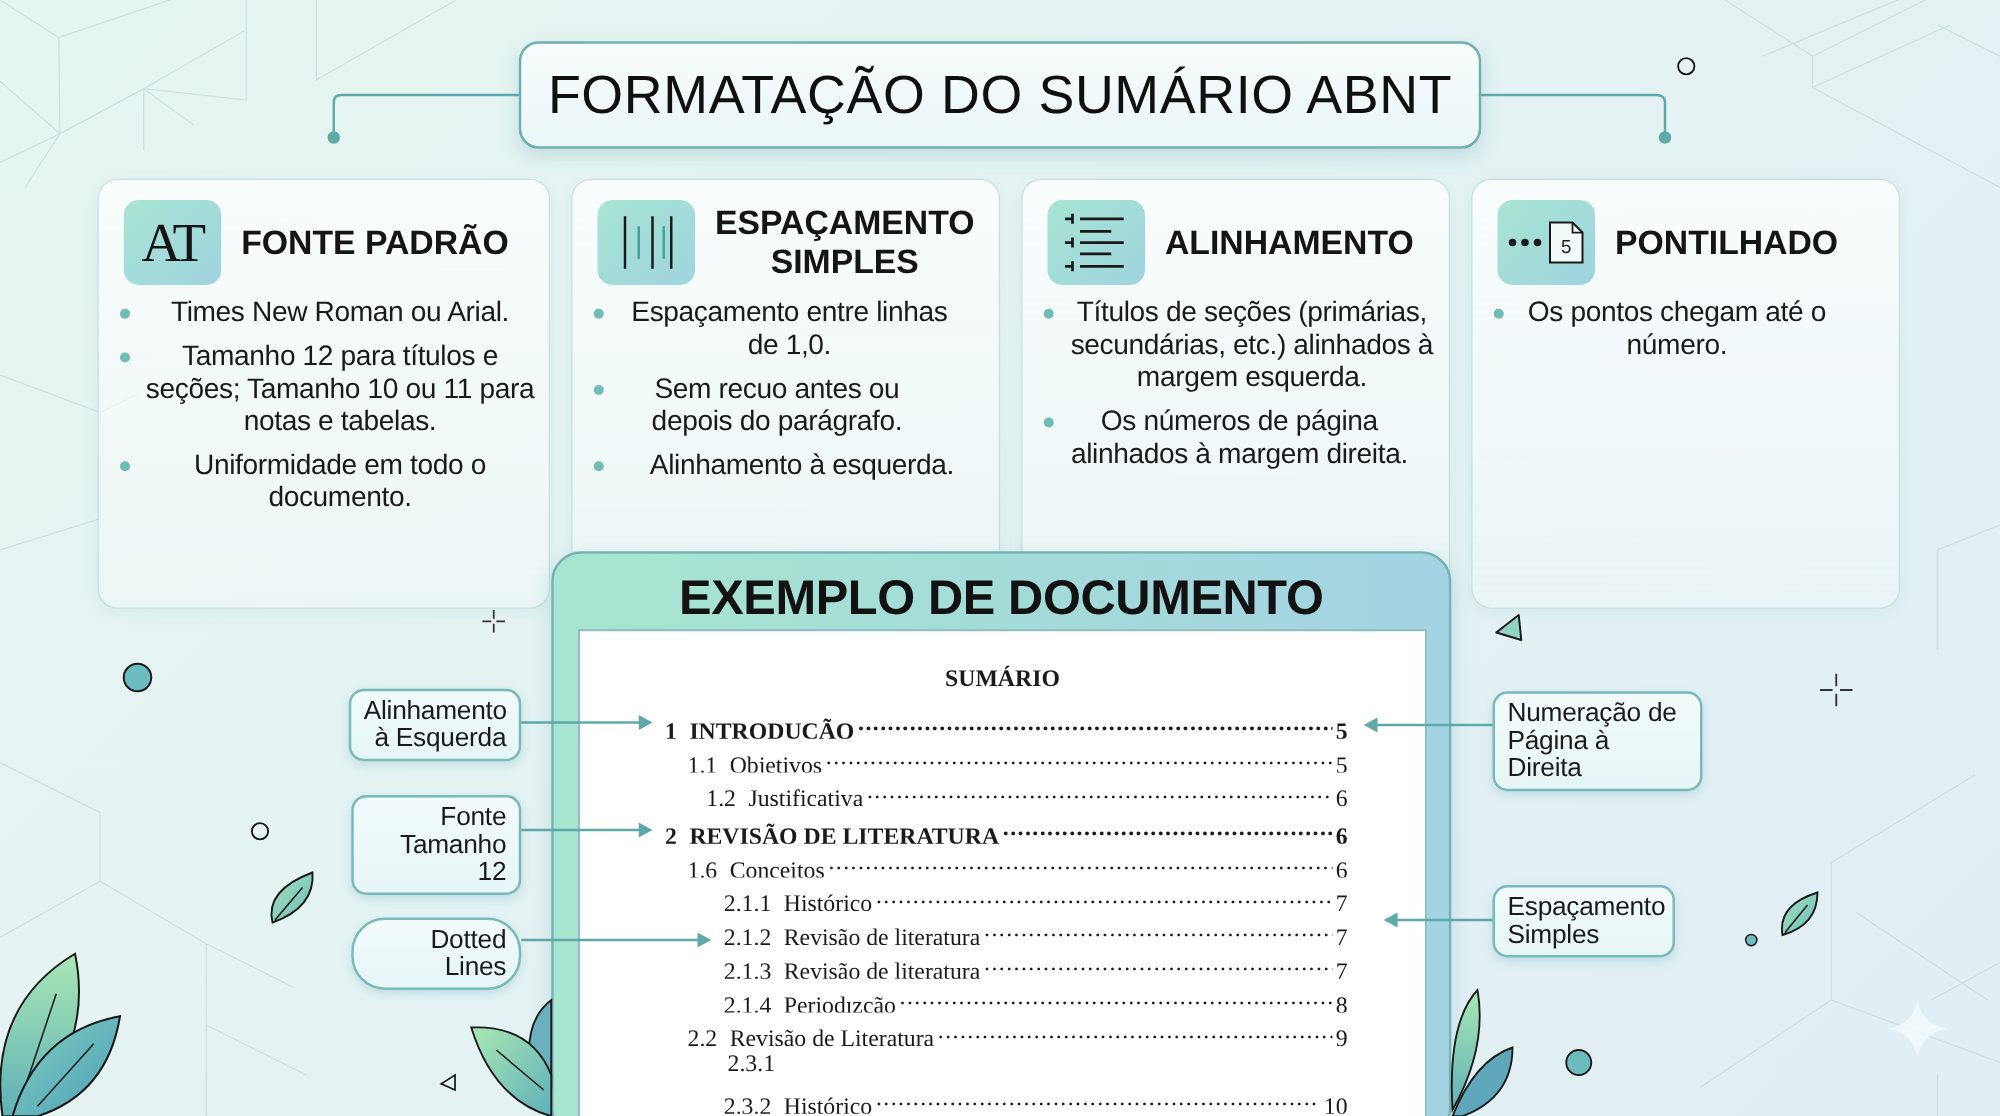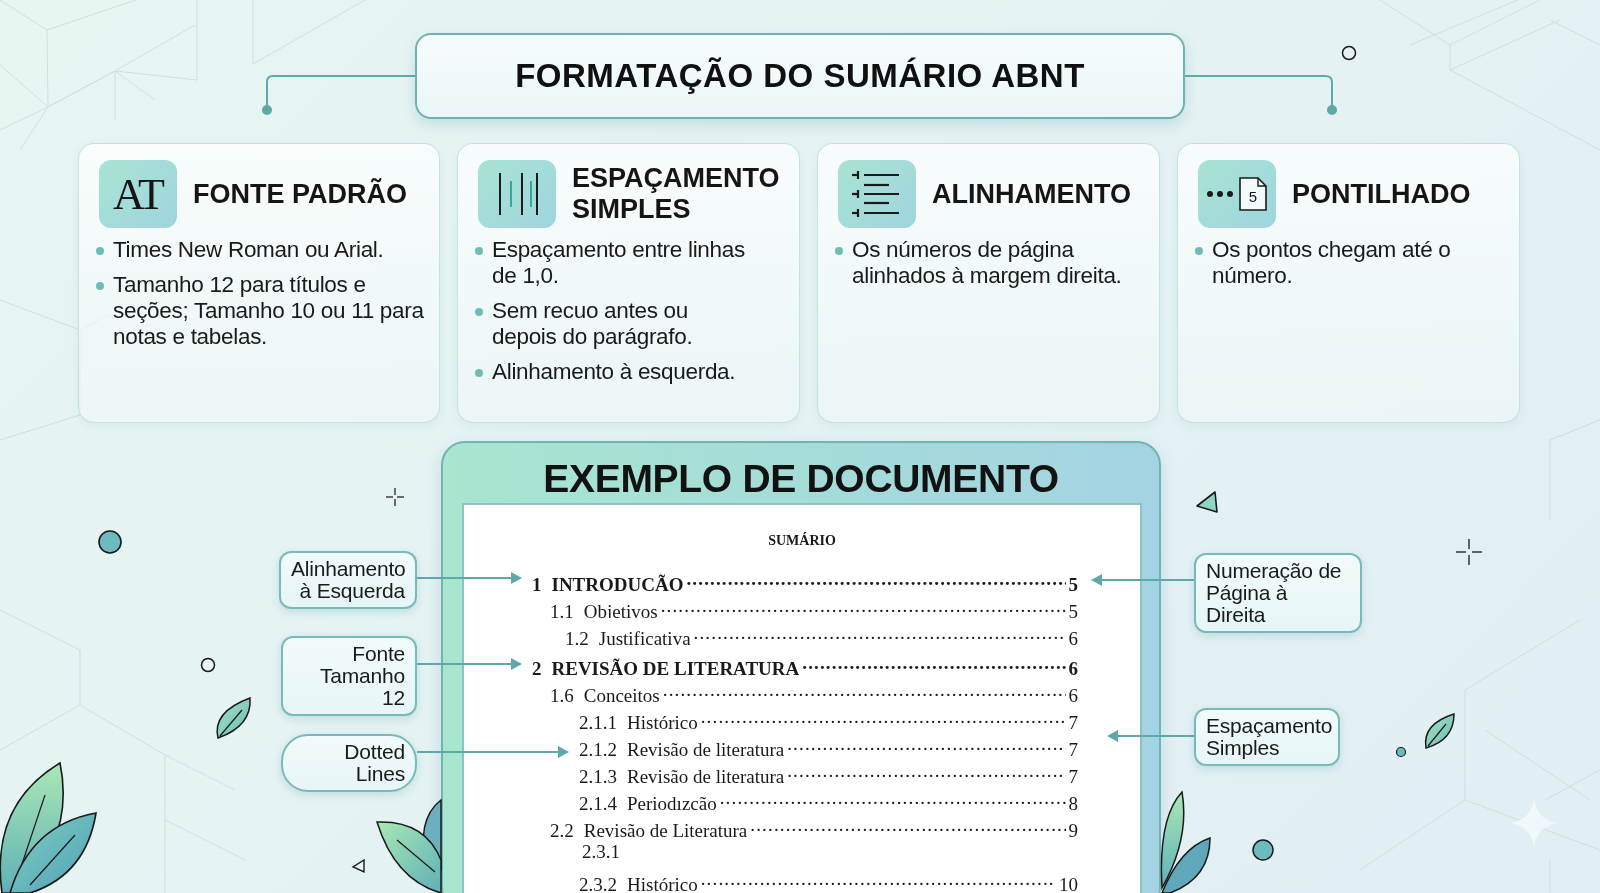--- a/index.html
+++ b/index.html
@@ -13,30 +13,31 @@
   .bg-lines { position: absolute; left: 0; top: 0; width: 1600px; height: 893px; pointer-events: none; }
 
   
   .title-box {
     position: absolute; left: 415px; top: 33px; width: 770px; height: 86px;
     border: 2px solid #6fb0b0; border-radius: 16px;
     background: linear-gradient(180deg, #f7fcfc 0%, #eaf6f7 100%);
     box-shadow: 0 6px 14px rgba(90,160,170,0.25);
     display: flex; align-items: center; justify-content: center;
   }
-  .title-text { font-size: 33px; font-weight: 700; letter-spacing: 0.5px; color: #101010; }
+  .title-text { font-size: 43px; font-weight: 400; letter-spacing: 0.5px; color: #101010; }
   .connector { position: absolute; pointer-events: none; }
 
   
   .card {
-    position: absolute; top: 143px; height: 280px;
+    position: absolute; top: 143px; height: 344px;
     border-radius: 16px;
     background: linear-gradient(180deg, rgba(255,255,255,0.75) 0%, rgba(240,248,248,0.55) 100%);
     border: 1px solid rgba(180,215,215,0.7);
     box-shadow: 0 3px 10px rgba(120,170,175,0.12);
+    text-align: center;
   }
   .card-head { position: absolute; left: 20px; top: 16px; display: flex; align-items: center; }
   .card-icon {
     width: 78px; height: 68px; border-radius: 12px;
     background: linear-gradient(135deg, #a8e4d2 0%, #9fd4df 100%);
     display: flex; align-items: center; justify-content: center;
     margin-right: 16px; flex-shrink: 0;
   }
   .card-title { font-size: 27px; font-weight: 700; line-height: 31px; color: #151515; }
   .card-list { position: absolute; left: 14px; top: 93px; right: 8px; list-style: none; }
@@ -60,21 +61,21 @@
   .example-title {
     position: absolute; left: 0; right: 0; top: 14px; text-align: center;
     font-size: 39px; font-weight: 700; color: #121212; letter-spacing: -0.3px;
   }
   .paper {
     position: absolute; left: 19px; top: 60px; width: 680px; height: 420px;
     background: #ffffff; border: 2px solid #8ec2c2;
   }
   .sumario {
     position: absolute; left: 0; right: 0; top: 28px; text-align: center;
-    font-family: "Liberation Serif", serif; font-weight: 700; font-size: 14px; color: #1a1a1a;
+    font-family: "Liberation Serif", serif; font-weight: 700; font-size: 19px; color: #1a1a1a;
   }
   .toc { position: absolute; left: 0; right: 0; top: 62px; }
   .toc-row {
     position: absolute; display: flex; align-items: baseline;
     font-family: "Liberation Serif", serif; font-size: 19px; color: #1a1a1a;
     right: 62px; height: 24px; line-height: 24px; white-space: nowrap; overflow: hidden;
   }
   .toc-row.bold { font-weight: 700; }
   .toc-num { margin-right: 10px; }
   .toc-dots {
@@ -152,20 +153,21 @@
 <div class="card" style="left:78px;width:362px;">
   <div class="card-head">
     <div class="card-icon">
       <span style="font-family:'Liberation Serif',serif;font-size:44px;color:#151515;letter-spacing:-2px;">AT</span>
     </div>
     <div class="card-title"><span>FONTE PADRÃO</span></div>
   </div>
   <ul class="card-list">
     <li>Times New Roman ou Arial.</li>
     <li>Tamanho 12 para títulos e seções; Tamanho 10 ou 11 para notas e tabelas.</li>
+    <li>Uniformidade em todo o documento.</li>
   </ul>
 </div>
 
 <div class="card" style="left:457px;width:343px;">
   <div class="card-head">
     <div class="card-icon">
       <svg width="46" height="50" viewBox="0 0 46 50">
         <line x1="6" y1="4" x2="6" y2="46" stroke="#1a1a1a" stroke-width="2"></line>
         <line x1="17" y1="12" x2="17" y2="38" stroke="#3fa49c" stroke-width="2"></line>
         <line x1="28" y1="4" x2="28" y2="46" stroke="#1a1a1a" stroke-width="2"></line>
@@ -200,20 +202,21 @@
           <line x1="15" y1="35" x2="40" y2="35"></line>
           <line x1="3" y1="45" x2="9" y2="45"></line>
             <line x1="9" y1="41" x2="9" y2="49"></line>
           <line x1="15" y1="45" x2="50" y2="45"></line>
         </g>
       </svg>
     </div>
     <div class="card-title"><span>ALINHAMENTO</span></div>
   </div>
   <ul class="card-list">
+    <li>Títulos de seções (primárias, secundárias, etc.) alinhados à margem esquerda.</li>
     <li style="padding-right:20px;">Os números de página alinhados à margem direita.</li>
   </ul>
 </div>
 
 <div class="card" style="left:1177px;width:343px;">
   <div class="card-head">
     <div class="card-icon">
       <svg width="66" height="40" viewBox="0 0 66 40">
         <circle cx="6" cy="20" r="3" fill="#1a1a1a"></circle>
         <circle cx="16" cy="20" r="3" fill="#1a1a1a"></circle>

